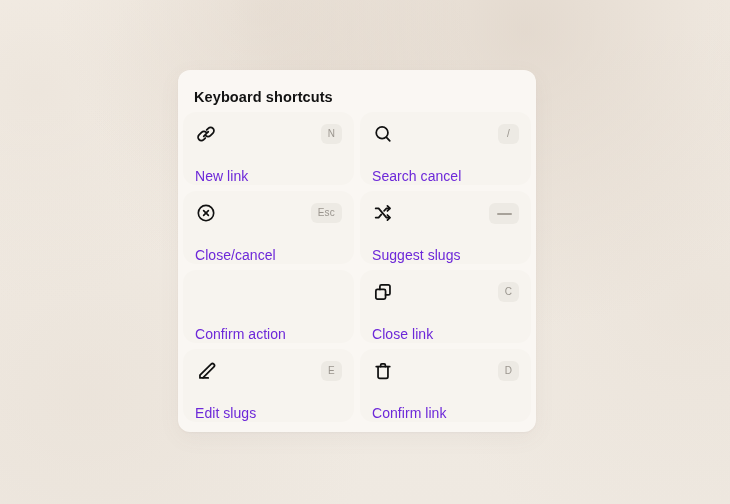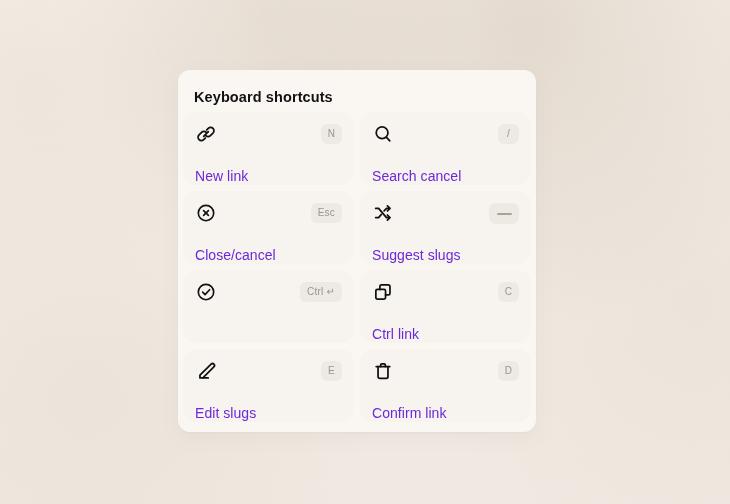--- a/index.html
+++ b/index.html
@@ -203,42 +203,34 @@
           </svg>
         </span>
         <span class="badge-space">
           <span class="space-bar"></span>
         </span>
       </div>
       <div class="card-label">Suggest slugs</div>
     </div>
 
     <div class="card">
-      <div class="card-top">
-        <span class="icon">
-          <svg width="22" height="22" viewBox="0 0 24 24" fill="none" stroke="currentColor" stroke-width="1.8" stroke-linecap="round" stroke-linejoin="round">
-            <circle cx="12" cy="12" r="8.4"></circle>
-            <path d="M8.3 12.2 11 14.8 15.9 9.5"></path>
-          </svg>
-        </span>
-        <span class="badge wide">Ctrl ↵</span>
-      </div>
+      <div class="card-label">Confirm action</div>
     </div>
 
     <div class="card">
       <div class="card-top">
         <span class="icon">
           <svg width="22" height="22" viewBox="0 0 24 24" fill="none" stroke="currentColor" stroke-width="1.9" stroke-linecap="round" stroke-linejoin="round">
             <rect x="4.2" y="9.2" width="10.6" height="10.6" rx="1.7"></rect>
             <path d="M8.6 9.2V5.9a1.7 1.7 0 0 1 1.7-1.7h7.6a1.7 1.7 0 0 1 1.7 1.7v7.6a1.7 1.7 0 0 1-1.7 1.7h-3.1"></path>
           </svg>
         </span>
         <span class="badge">C</span>
       </div>
-      <div class="card-label">Ctrl link</div>
+      <div class="card-label">Close link</div>
     </div>
 
     <div class="card">
       <div class="card-top">
         <span class="icon">
           <svg width="22" height="22" viewBox="0 0 24 24" fill="none" stroke="currentColor" stroke-width="1.9" stroke-linecap="round" stroke-linejoin="round">
             <path d="M17.6 4.6a2.1 2.1 0 0 1 3 3L8.6 19.6H5.4v-3.2z"></path>
             <path d="M9 19.6h5.4"></path>
           </svg>
         </span>

